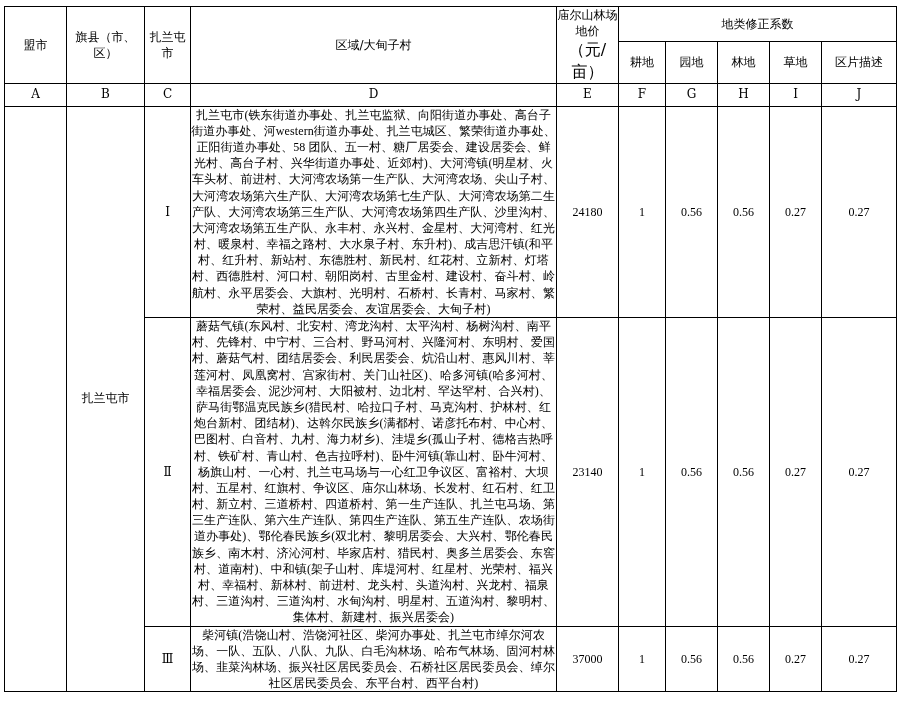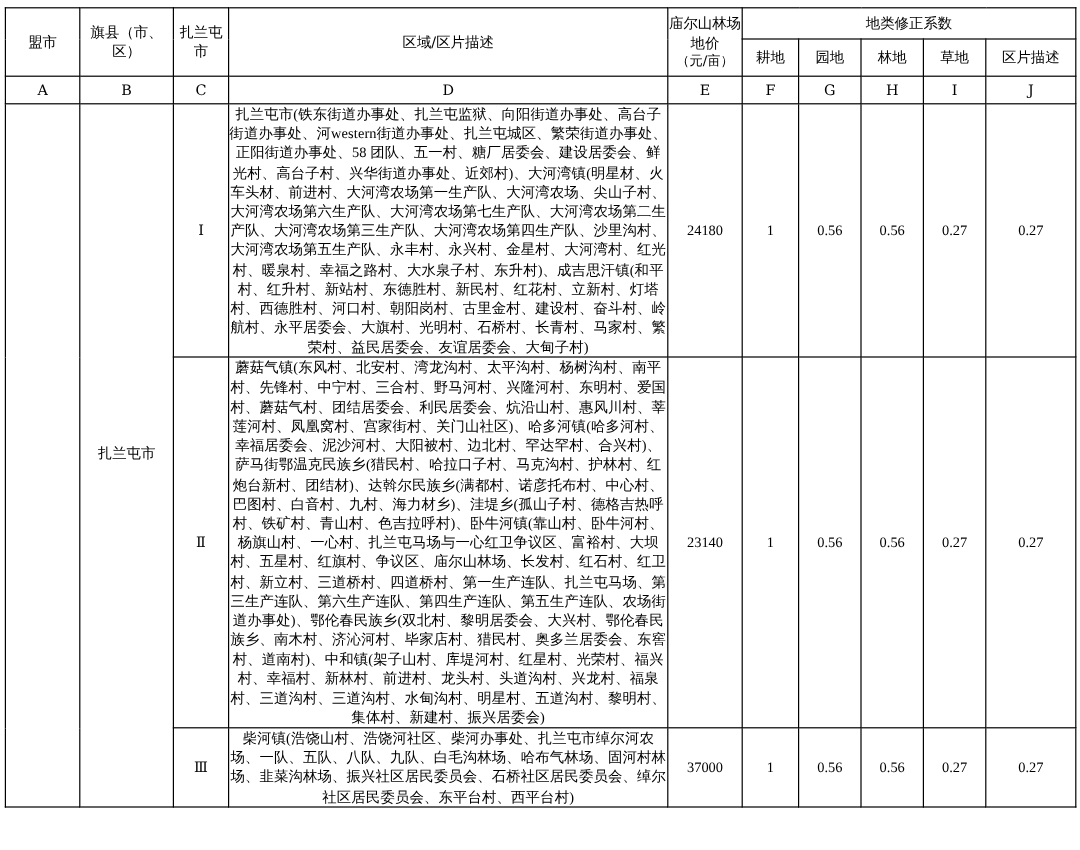--- a/index.html
+++ b/index.html
@@ -86,21 +86,21 @@
   }
   .num {
     font-family: Liberation Serif, serif;
     font-size: 12.5px;
   }
   .city-name {
     font-size: 13px;
     font-family: Liberation Mono, monospace;
   }
   .hdr-unit {
-    font-size: 11px;
+    font-size: 16px;
   }
 </style>
 </head>
 <body>
 
 <div class="sheet">
   <table class="grid">
     <colgroup>
       <col class="c-a">
         <col class="c-b">
@@ -113,21 +113,21 @@
         <col class="c-i">
         <col class="c-j">
     </colgroup>
     <thead>
       <tr>
         <th class="hdr-cell" rowspan="2">盟市</th>
         <th class="hdr-cell" rowspan="2">旗县（市、区）</th>
         <th class="hdr-cell" rowspan="2">
           <div>扎兰屯市</div>
         </th>
-        <th class="hdr-cell" rowspan="2">区域/区片描述</th>
+        <th class="hdr-cell" rowspan="2">区域/大甸子村</th>
         <th class="hdr-cell" rowspan="2">
           <div>庙尔山林场</div>
           <div>地价</div>
           <div class="hdr-unit">（元/亩）</div>
         </th>
         <th class="hdr-span" colspan="5">地类修正系数</th>
       </tr>
       <tr>
         <th class="hdr-sub">耕地</th>
         <th class="hdr-sub">园地</th>

